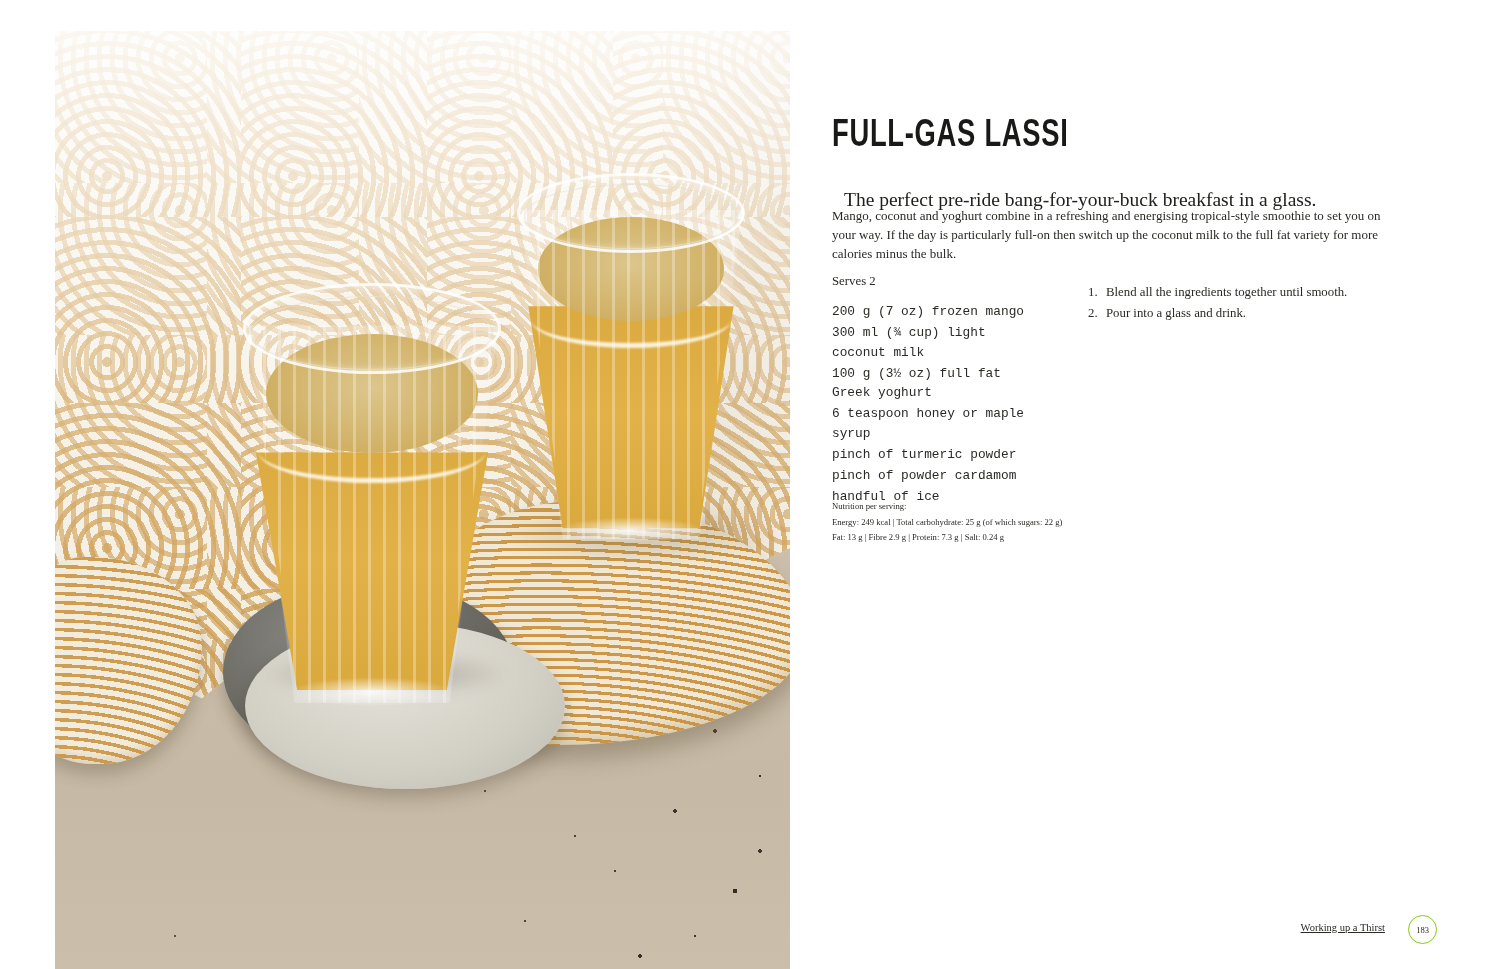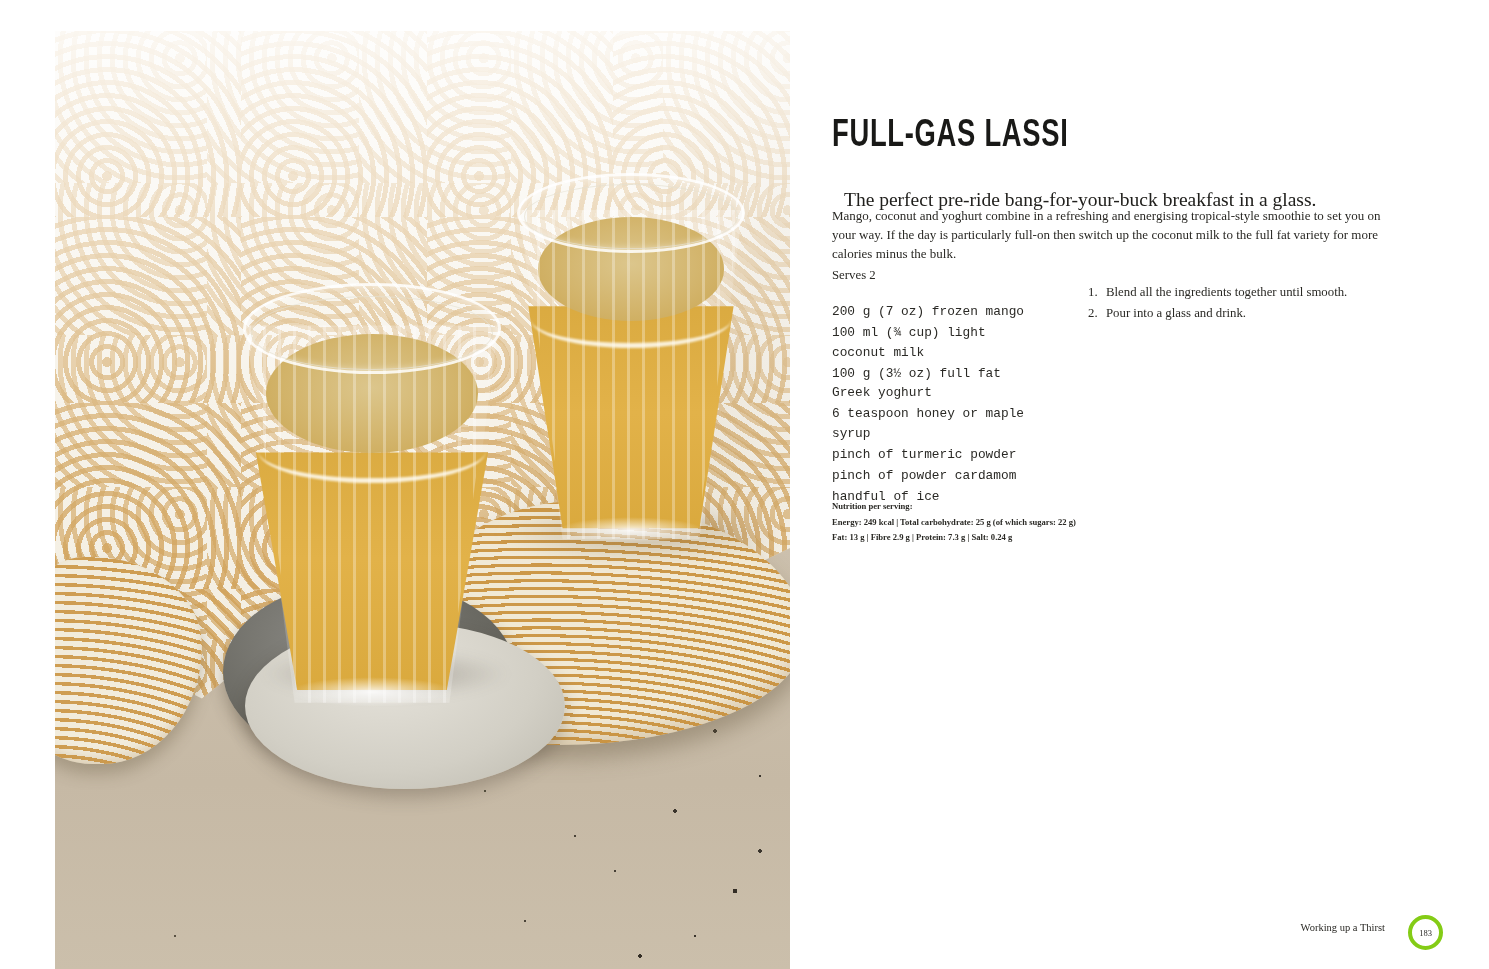--- a/index.html
+++ b/index.html
@@ -73,31 +73,31 @@
   .shadow{position:absolute;border-radius:50%;filter:blur(6px);}
   .shadow-back{left:440px;top:470px;width:290px;height:64px;background:radial-gradient(ellipse,rgba(120,100,70,.35),rgba(120,100,70,0) 70%);}
   .shadow-front{left:205px;top:618px;width:250px;height:50px;background:radial-gradient(ellipse,rgba(60,52,40,.38),rgba(60,52,40,0) 70%);}
 
   
   .title{position:absolute;left:832px;top:112px;margin:0;
      font-family:"Liberation Sans","DejaVu Sans",sans-serif;font-weight:700;font-size:38px;
      letter-spacing:1px;color:#191917;transform:scaleX(.72);transform-origin:left top;white-space:nowrap;}
   .subtitle{position:absolute;left:832px;top:177px;margin:12px;font-weight:500;font-size:19.5px;color:#21201d;white-space:nowrap;}
   .intro{position:absolute;left:832px;top:206px;width:556px;margin:0;font-size:13px;line-height:19px;color:#2a2925;}
-  .serves{position:absolute;left:832px;top:268px;margin:0;font-size:12.8px;color:#2a2925;}
+  .serves{position:absolute;left:832px;top:274px;margin:0;font-size:12.8px;color:#2a2925;}
   .ingredients{position:absolute;left:832px;top:302px;width:202px;font-size:12.8px;line-height:19.5px;color:#2a2925;}
   .ingredients p{margin:0 0 1.5px 0;font-family:Liberation Mono, monospace;}
   .steps{position:absolute;left:1088px;top:282px;width:330px;margin:0;padding:0;list-style:none;
      font-size:12.8px;line-height:21px;color:#2a2925;}
   .steps li{display:flex;}
   .steps .num{width:18px;flex:none;}
   .nutrition{position:absolute;left:832px;top:500px;width:300px;font-size:8.6px;line-height:13.5px;color:#2a2925;}
-  .nutrition p{margin:0 0 2px 0;font-weight:bold;}
-  .footer-chapter{position:absolute;left:1210px;top:922px;width:175px;text-align:right;font-size:10.5px;color:#2a2925;}
-  .page-circle{position:absolute;left:1408px;top:915px;width:27px;height:27px;border:4px solid #84cc16;
+  .nutrition p{margin:0 0 2px 0;}
+  .footer-chapter{position:absolute;left:1210px;top:922px;width:175px;text-align:right;font-size:10.5px;color:#2a2925;text-decoration:underline;}
+  .page-circle{position:absolute;left:1408px;top:915px;width:27px;height:27px;border:1px solid #84cc16;
      border-radius:50%;display:flex;align-items:center;justify-content:center;font-size:8.5px;color:#2a2925;}
 </style>
 </head>
 <body>
 
 <div>
 
   <figure class="photo">
     <div class="table"></div>
     <div class="speckles"></div>
@@ -142,21 +142,21 @@
   </figure>
 
   <h1 class="title">FULL-GAS LASSI</h1>
   <h2 class="subtitle">The perfect pre-ride bang-for-your-buck breakfast in a glass.</h2>
   <p class="intro">Mango, coconut and yoghurt combine in a refreshing and energising tropical-style smoothie to set you on your way. If the day is particularly full-on then switch up the coconut milk to the full fat variety for more calories minus the bulk.</p>
 
   <p class="serves">Serves 2</p>
 
   <div class="ingredients">
     <p>200 g (7 oz) frozen mango</p>
-    <p>100 ml (¾ cup) light coconut milk</p>
+    <p>300 ml (¾ cup) light coconut milk</p>
     <p>100 g (3½ oz) full fat Greek yoghurt</p>
     <p>6 teaspoon honey or maple syrup</p>
     <p>pinch of turmeric powder</p>
     <p>pinch of powder cardamom</p>
     <p>handful of ice</p>
   </div>
 
   <ol class="steps">
     <li>
       <span class="num">1.</span>

